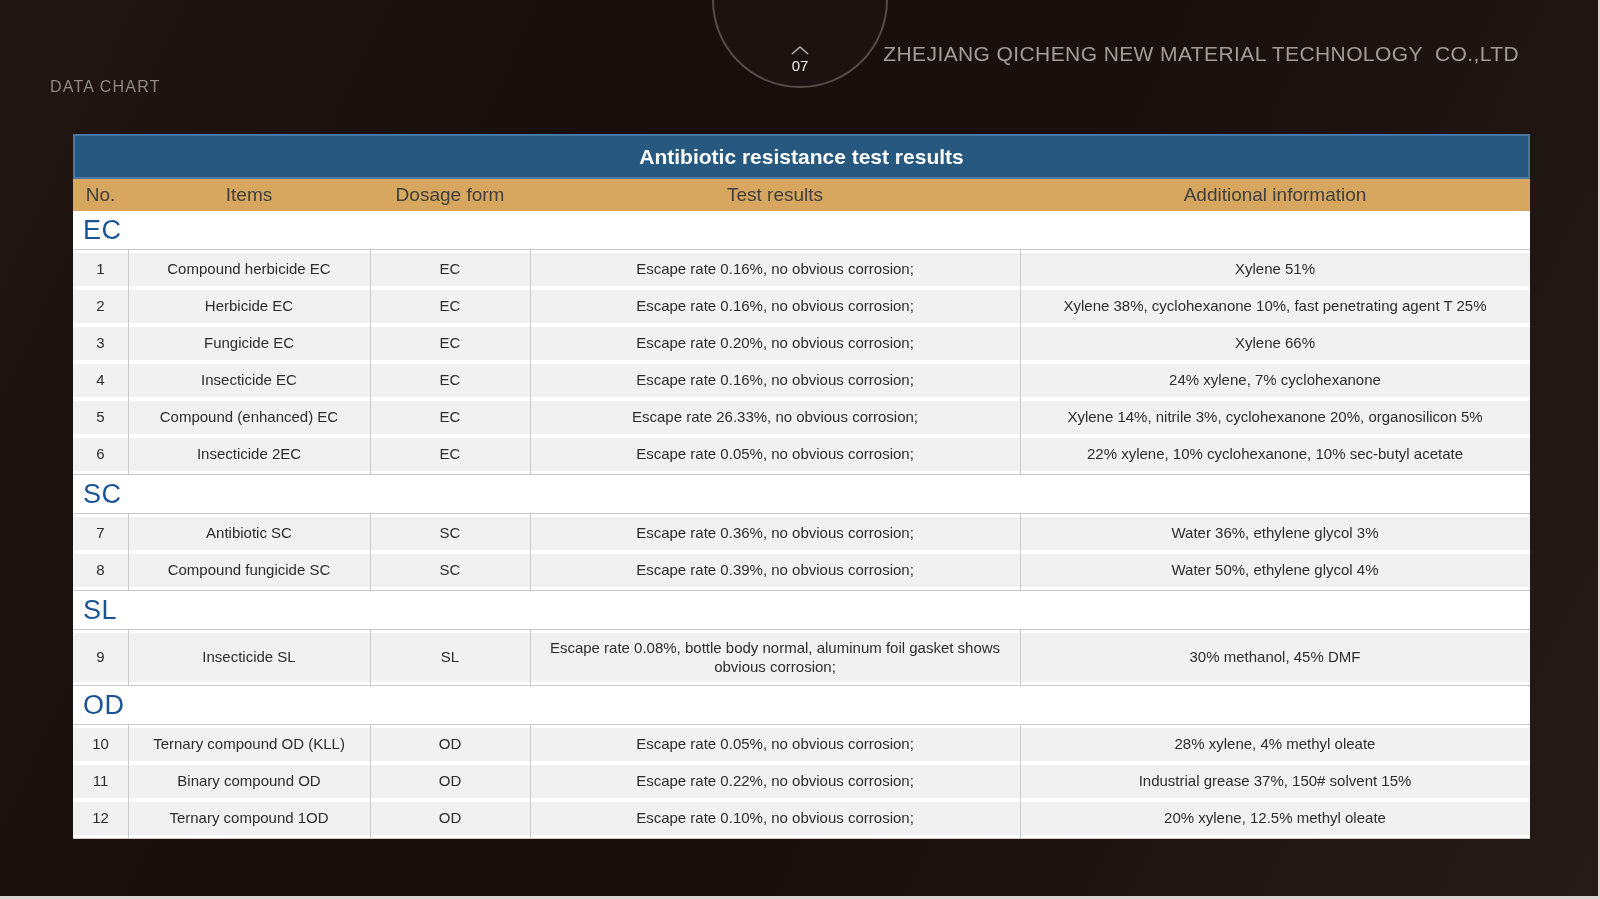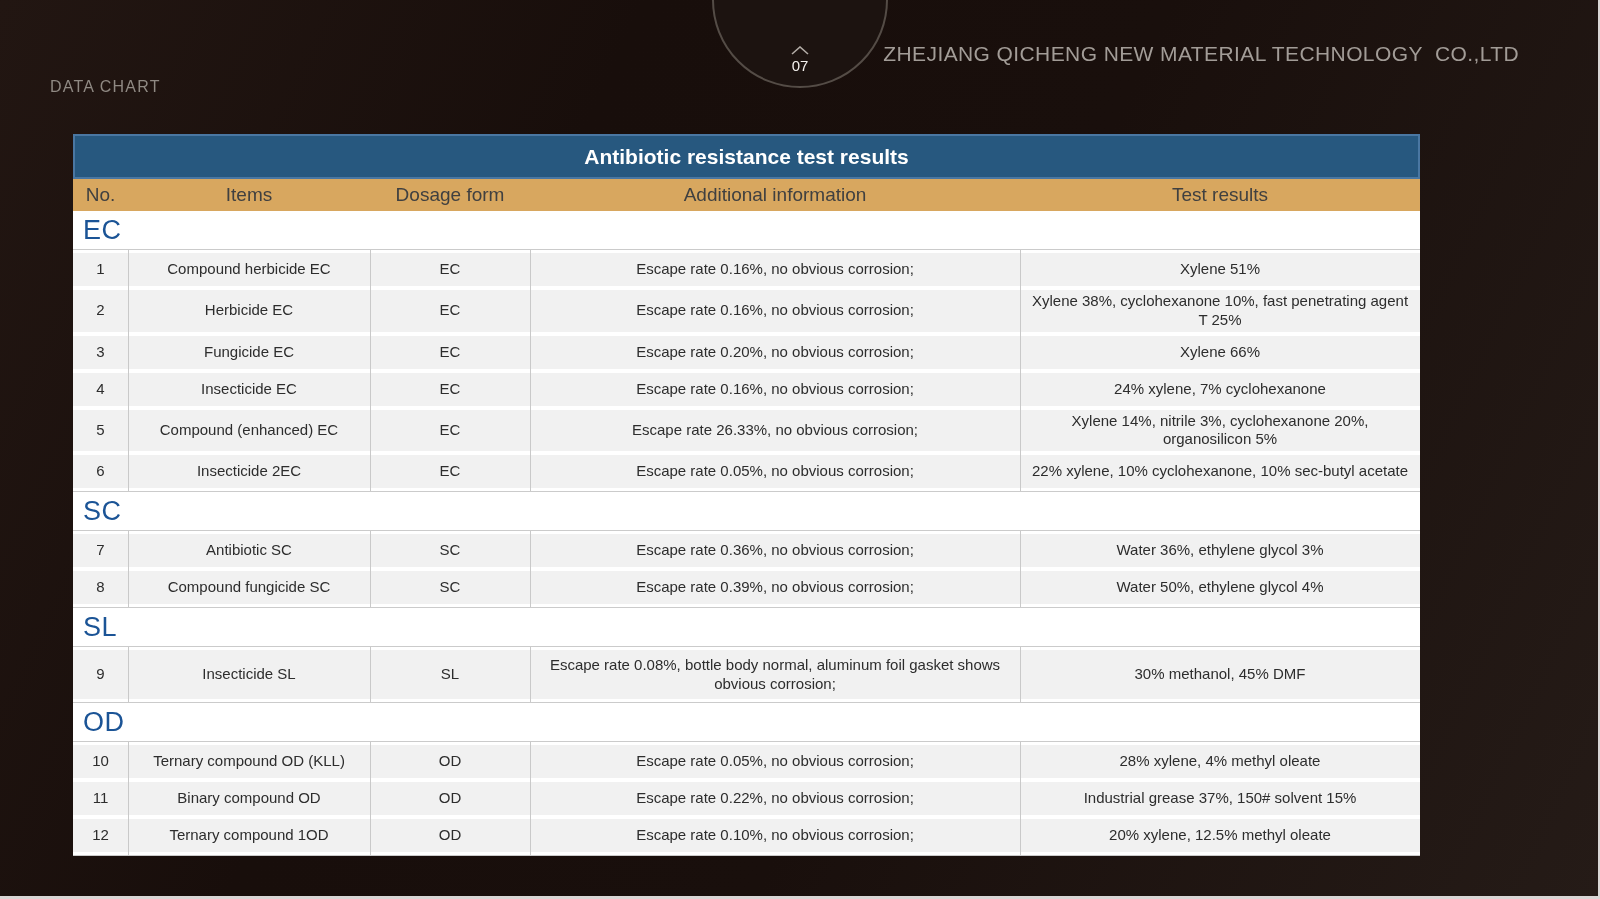--- a/index.html
+++ b/index.html
@@ -10,21 +10,21 @@
   
   .tag{position:absolute;left:50px;top:52px;font-size:16px;color:#8f8983;letter-spacing:1.2px;margin-top:26px;}
   .company{position:absolute;right:81px;top:42px;font-size:21px;color:#a29c97;letter-spacing:.4px;white-space:pre;}
   .page-circle{position:absolute;left:712px;top:-88px;width:176px;height:176px;border-radius:50%;
     border:2px solid #544c46;background:#1c1310;box-sizing:border-box;
     display:flex;flex-direction:column;align-items:center;justify-content:flex-end;padding-bottom:13px;}
   .chev{display:block;margin-bottom:3px;}
   .page-num{font-size:15px;color:#f4f1ee;line-height:1;}
 
   
-  .tbl{position:absolute;left:73px;top:134px;width:1347px;box-sizing:border-box;}
+  .tbl{position:absolute;left:73px;top:134px;width:1457px;box-sizing:border-box;}
   .title-bar{height:45px;box-sizing:border-box;background:#27587f;border:2px solid #4a77a2;
     display:flex;align-items:center;justify-content:center;
     color:#fff;font-size:21px;font-weight:bold;}
   .head-row{height:32px;background:#d8a75f;display:grid;
     grid-template-columns:55px 242px 160px 490px 1fr;align-items:center;}
   .head-row .hc{text-align:center;color:#404040;font-size:19px;}
   .tbody{background:#ffffff;}
   .sec-label{height:38px;display:flex;align-items:center;padding-left:10px;box-sizing:border-box;
     background:#fff;color:#1b5496;font-size:27px;letter-spacing:.5px;}
   .rows{position:relative;padding:3px 0;border-top:1px solid #cbcbcb;border-bottom:1px solid #cbcbcb;}
@@ -56,22 +56,22 @@
 
   <div class="company">ZHEJIANG QICHENG NEW MATERIAL TECHNOLOGY  CO.,LTD</div>
 
   <div class="tbl">
     <div class="title-bar">Antibiotic resistance test results</div>
 
     <div class="head-row">
       <div class="hc">No.</div>
       <div class="hc">Items</div>
       <div class="hc">Dosage form</div>
+      <div class="hc">Test results</div>
       <div class="hc">Additional information</div>
-      <div class="hc">Test results</div>
     </div>
 
     <div class="tbody">
 
       <div class="sec-label">EC</div>
       <div class="rows">
         <i class="d d1"></i>
           <i class="d d2"></i>
           <i class="d d3"></i>
           <i class="d d4"></i>

